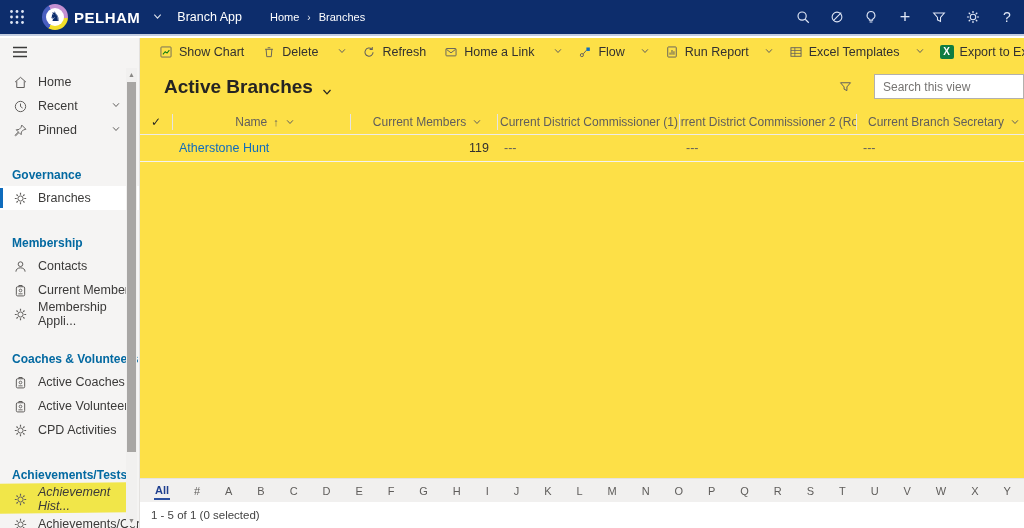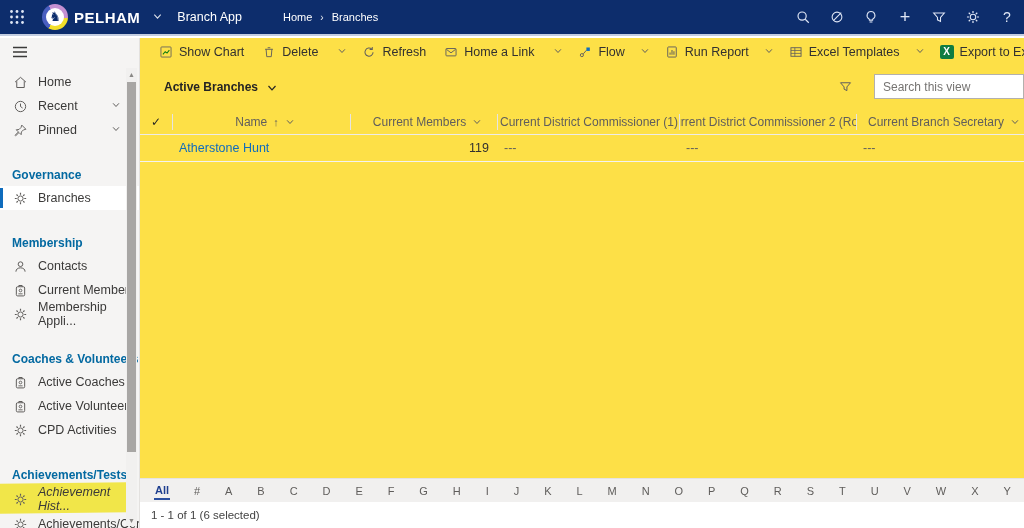--- a/index.html
+++ b/index.html
@@ -13,21 +13,21 @@
     border-bottom:2px solid #c3cde0; }
   .waffle { width:34px; height:36px; display:flex; align-items:center; justify-content:center; cursor:pointer; }
   .logo-wrap { display:flex; align-items:center; margin-left:8px; }
   .logo-ring { width:26px; height:26px; border-radius:50%;
     background:conic-gradient(from 210deg,#4a5fc0 0deg 120deg,#c490d2 120deg 245deg,#f2df2a 245deg 360deg);
     display:flex; align-items:center; justify-content:center; }
   .logo-core { width:18px; height:18px; border-radius:50%; background:#fff; color:#0d2d6c;
     font-size:13px; line-height:18px; text-align:center; }
   .app-name { font-size:15px; font-weight:bold; letter-spacing:.5px; margin-left:6px; }
   .tb-chev { margin:0 14px 0 12px; opacity:.85; }
-  .module { font-size:12.5px; margin-right:41px; }
+  .module { font-size:12.5px; margin-right:28px; }
   .crumb { font-size:11px; display:flex; align-items:center; gap:8px; }
   .crumb-sep { font-size:10px; opacity:.9; }
   .tb-right { margin-left:auto; display:flex; align-items:center; gap:0; padding-right:0; }
   .tb-icon { width:34px; height:36px; display:flex; align-items:center; justify-content:center;
     color:#dfe6f5; font-size:15px; cursor:pointer; }
   .tb-icon svg { stroke:#dfe6f5; }
 
   
   .sidebar { position:absolute; top:38px; left:0; width:140px; height:490px;
     background:#f5f4f3; border-right:1px solid #e3e1df; overflow:hidden; }
@@ -58,21 +58,21 @@
 
   .cmdbar { height:27px; display:flex; align-items:center; padding-left:10px; font-size:12.5px; color:#323130; }
   .cmd { display:flex; align-items:center; gap:6px; padding:0 9px; height:26px; cursor:pointer; white-space:nowrap; }
   .cmd svg { flex:none; }
   .cmd-chev { padding:0 6px; color:#605e5c; cursor:pointer; }
   .cmd-div { width:1px; height:15px; background:#d1d0ce; margin:0 2px; }
   .xl-logo { width:14px; height:14px; background:#107c41; color:#fff; border-radius:2px;
     font-size:10px; font-weight:bold; text-align:center; line-height:14px; }
 
   .view-header { height:43px; display:flex; align-items:center; padding-left:24px; }
-  .view-title { font-size:12px; font-weight:bold; color:#252423; cursor:pointer; display:flex; align-items:flex-end; gap:8px; }
+  .view-title { font-size:19px; font-weight:bold; color:#252423; cursor:pointer; display:flex; align-items:flex-end; gap:8px; }
   .vh-right { margin-left:auto; display:flex; align-items:center; }
   .vh-filter { width:30px; height:26px; display:flex; align-items:center; justify-content:center; color:#605e5c; cursor:pointer; }
   .vh-search { width:150px; height:25px; border:1px solid #b3b0ad; background:#fff; font-size:12px;
     padding:0 8px; color:#323130; margin-left:14px; outline:none; }
   .vh-search::placeholder { color:#767472; }
 
   .grid { margin-top:2px; }
   .grid-head { display:flex; height:25px; align-items:center; font-size:12px; color:#605e5c;
     border-bottom:1px solid #edebe9; }
   .gh-cell { display:flex; align-items:center; gap:6px; height:16px; padding-left:7px; cursor:pointer; white-space:nowrap; overflow:hidden;justify-content:center; }
@@ -533,16 +533,16 @@
         <span class="jb">T</span>
         <span class="jb">U</span>
         <span class="jb">V</span>
         <span class="jb">W</span>
         <span class="jb">X</span>
         <span class="jb">Y</span>
       </div>
     </div>
 
     <div class="statusbar">
-      <span>1 - 1 of 1 (6 selected)</span>
+      <span>1 - 5 of 1 (0 selected)</span>
     </div>
   </div>
 </div>
 
 </body></html>

